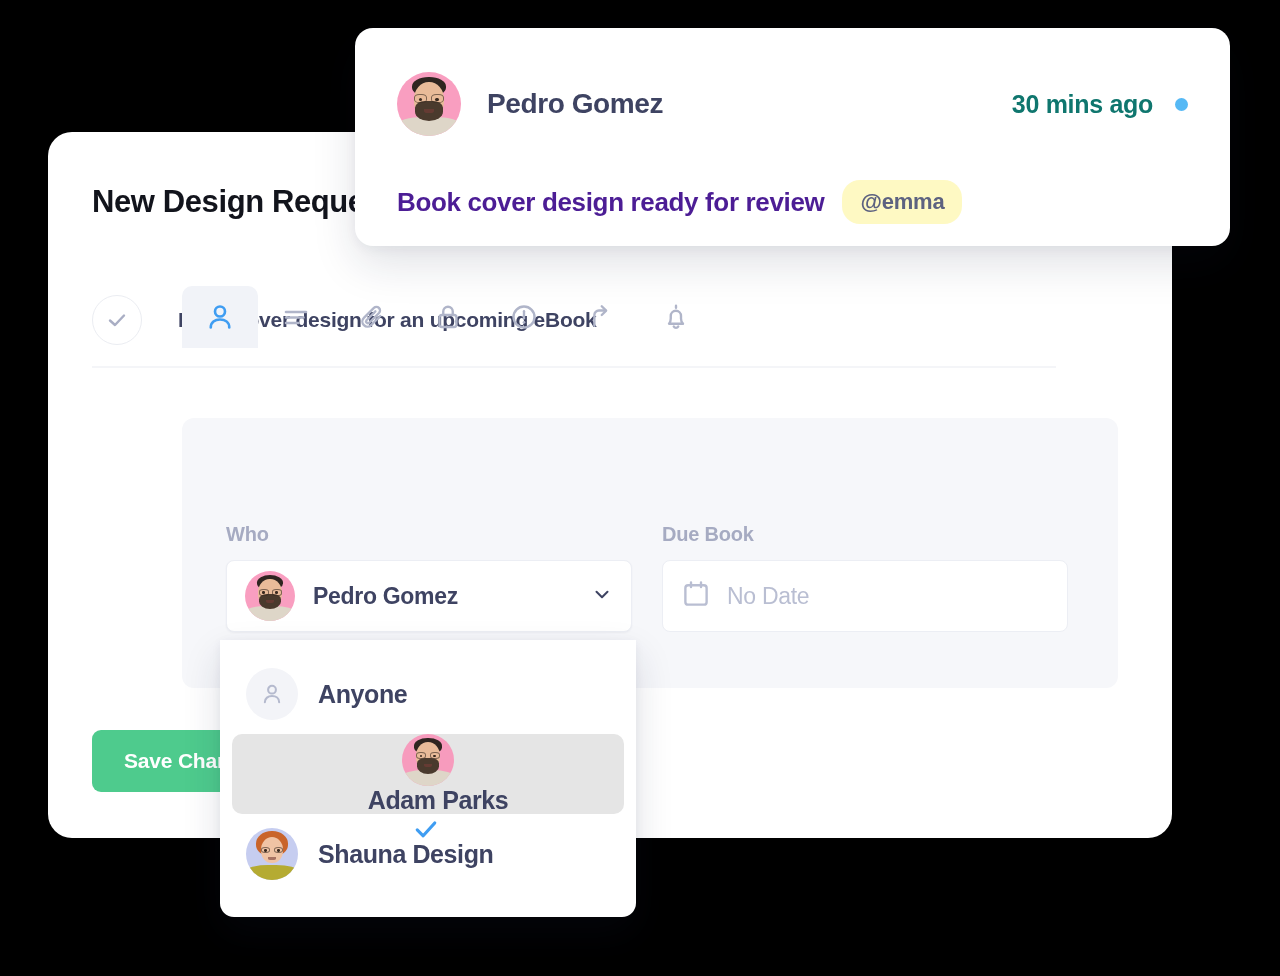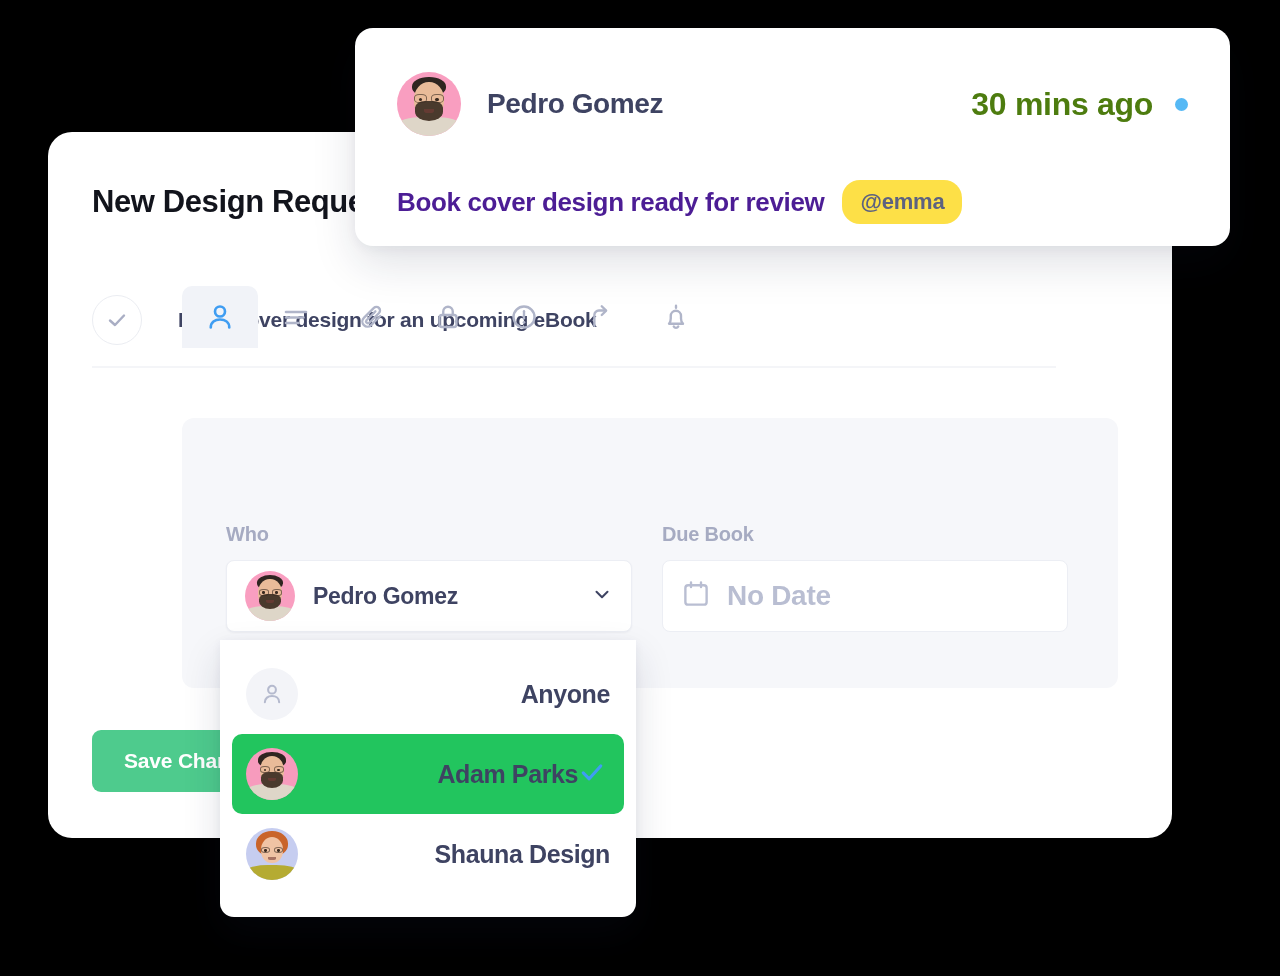--- a/index.html
+++ b/index.html
@@ -155,22 +155,22 @@
     font-size: 23px;
     font-weight: 700;
     color: #3e4362;
     letter-spacing: -0.3px;
     flex: 1 1 auto;
     white-space: nowrap;
   }
   .chev { flex: 0 0 auto; }
   .cal-icon { flex: 0 0 auto; margin-right: 16px; }
   .no-date {
-    font-size: 28px;
-    font-weight: 700;
+    font-size: 23px;
+    font-weight: 400;
     color: #b9bed2;
     letter-spacing: -0.3px;
   }
 
   
   .save-btn {
     position: absolute;
     left: 44px;
     top: 598px;
     min-width: 195px;
@@ -204,21 +204,21 @@
     z-index: 8;
   }
   .dd-item {
     height: 80px;
     display: flex;
     align-items: center;
     padding: 0 14px;
     border-radius: 10px;
     cursor: pointer;
   }
-  .dd-item.selected { background: #22c55e; }
+  .dd-item.selected { background: #e5e5e5; flex-direction: column; }
   .dd-avatar {
     width: 52px;
     height: 52px;
     border-radius: 50%;
     flex: 0 0 auto;
     overflow: hidden;
     position: relative;
   }
   .dd-avatar.generic {
     background: #f3f4f8;
@@ -227,21 +227,20 @@
     justify-content: center;
   }
   .dd-name {
     margin-left: 20px;
     font-size: 25px;
     font-weight: 700;
     color: #3e4362;
     letter-spacing: -0.4px;
     flex: 1 1 auto;
     white-space: nowrap;
-    text-align: right;
   }
   .dd-check { flex: 0 0 auto; margin-right: 4px; }
 
   
   .notif {
     position: absolute;
     left: 355px;
     top: 28px;
     width: 875px;
     height: 218px;
@@ -270,23 +269,23 @@
   .notif-name {
     margin-left: 26px;
     font-size: 28px;
     font-weight: 700;
     color: #3e4362;
     letter-spacing: -0.4px;
     flex: 1 1 auto;
     white-space: nowrap;
   }
   .notif-time {
-    font-size: 32px;
-    font-weight: 700;
-    color: #4d7c0f;
+    font-size: 25px;
+    font-weight: 700;
+    color: #0f766e;
     letter-spacing: -0.3px;
     white-space: nowrap;
   }
   .notif-dot {
     width: 13px;
     height: 13px;
     border-radius: 50%;
     background: #56b9f5;
     margin-left: 22px;
     flex: 0 0 auto;
@@ -300,21 +299,21 @@
   }
   .notif-msg {
     font-size: 26px;
     font-weight: 700;
     color: #4c1d95;
     letter-spacing: -0.35px;
     white-space: nowrap;
   }
   .mention {
     margin-left: 18px;
-    background: #fde047;
+    background: #fef9c3;
     color: #5d6280;
     font-size: 22px;
     font-weight: 700;
     letter-spacing: -0.2px;
     padding: 9px 18px;
     border-radius: 18px;
     white-space: nowrap;
   }
 
   

